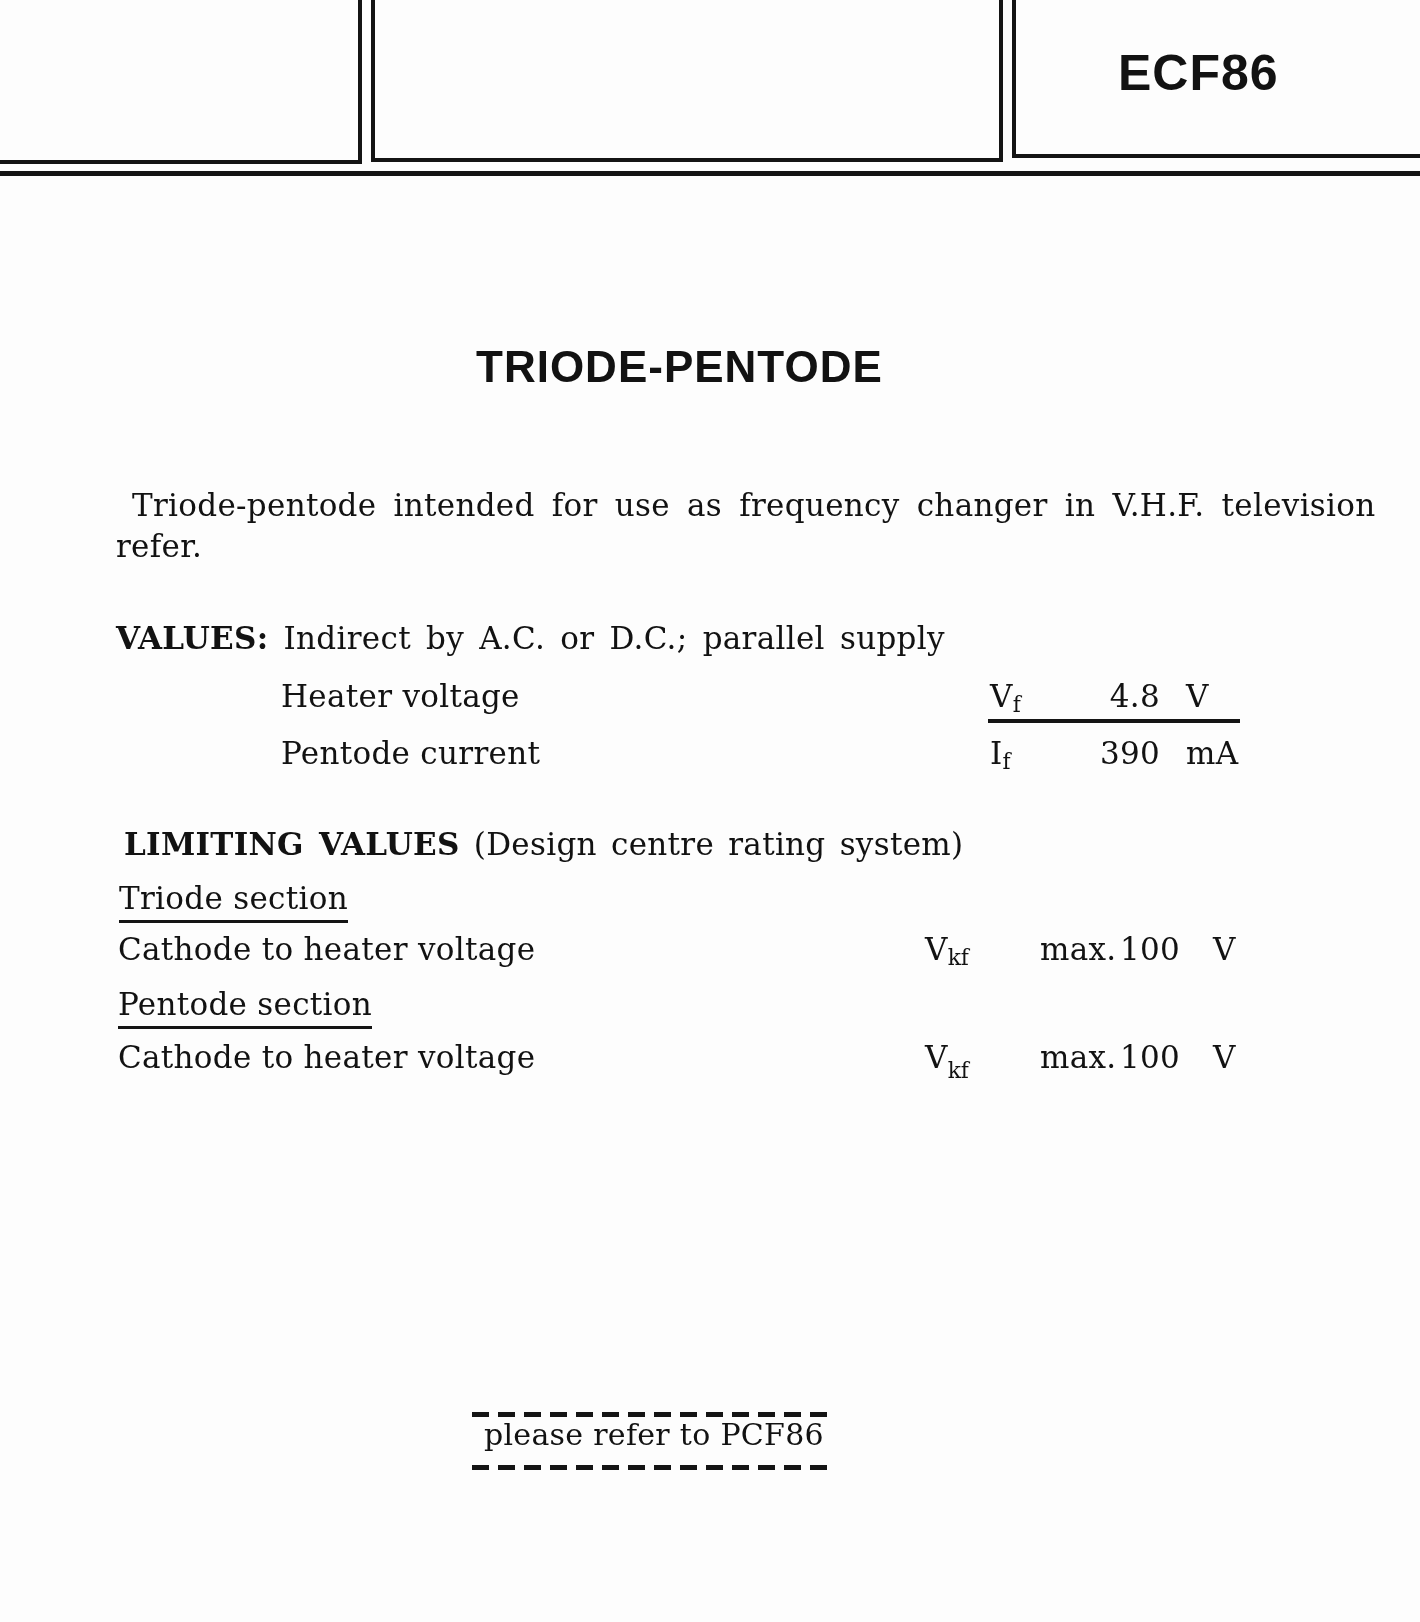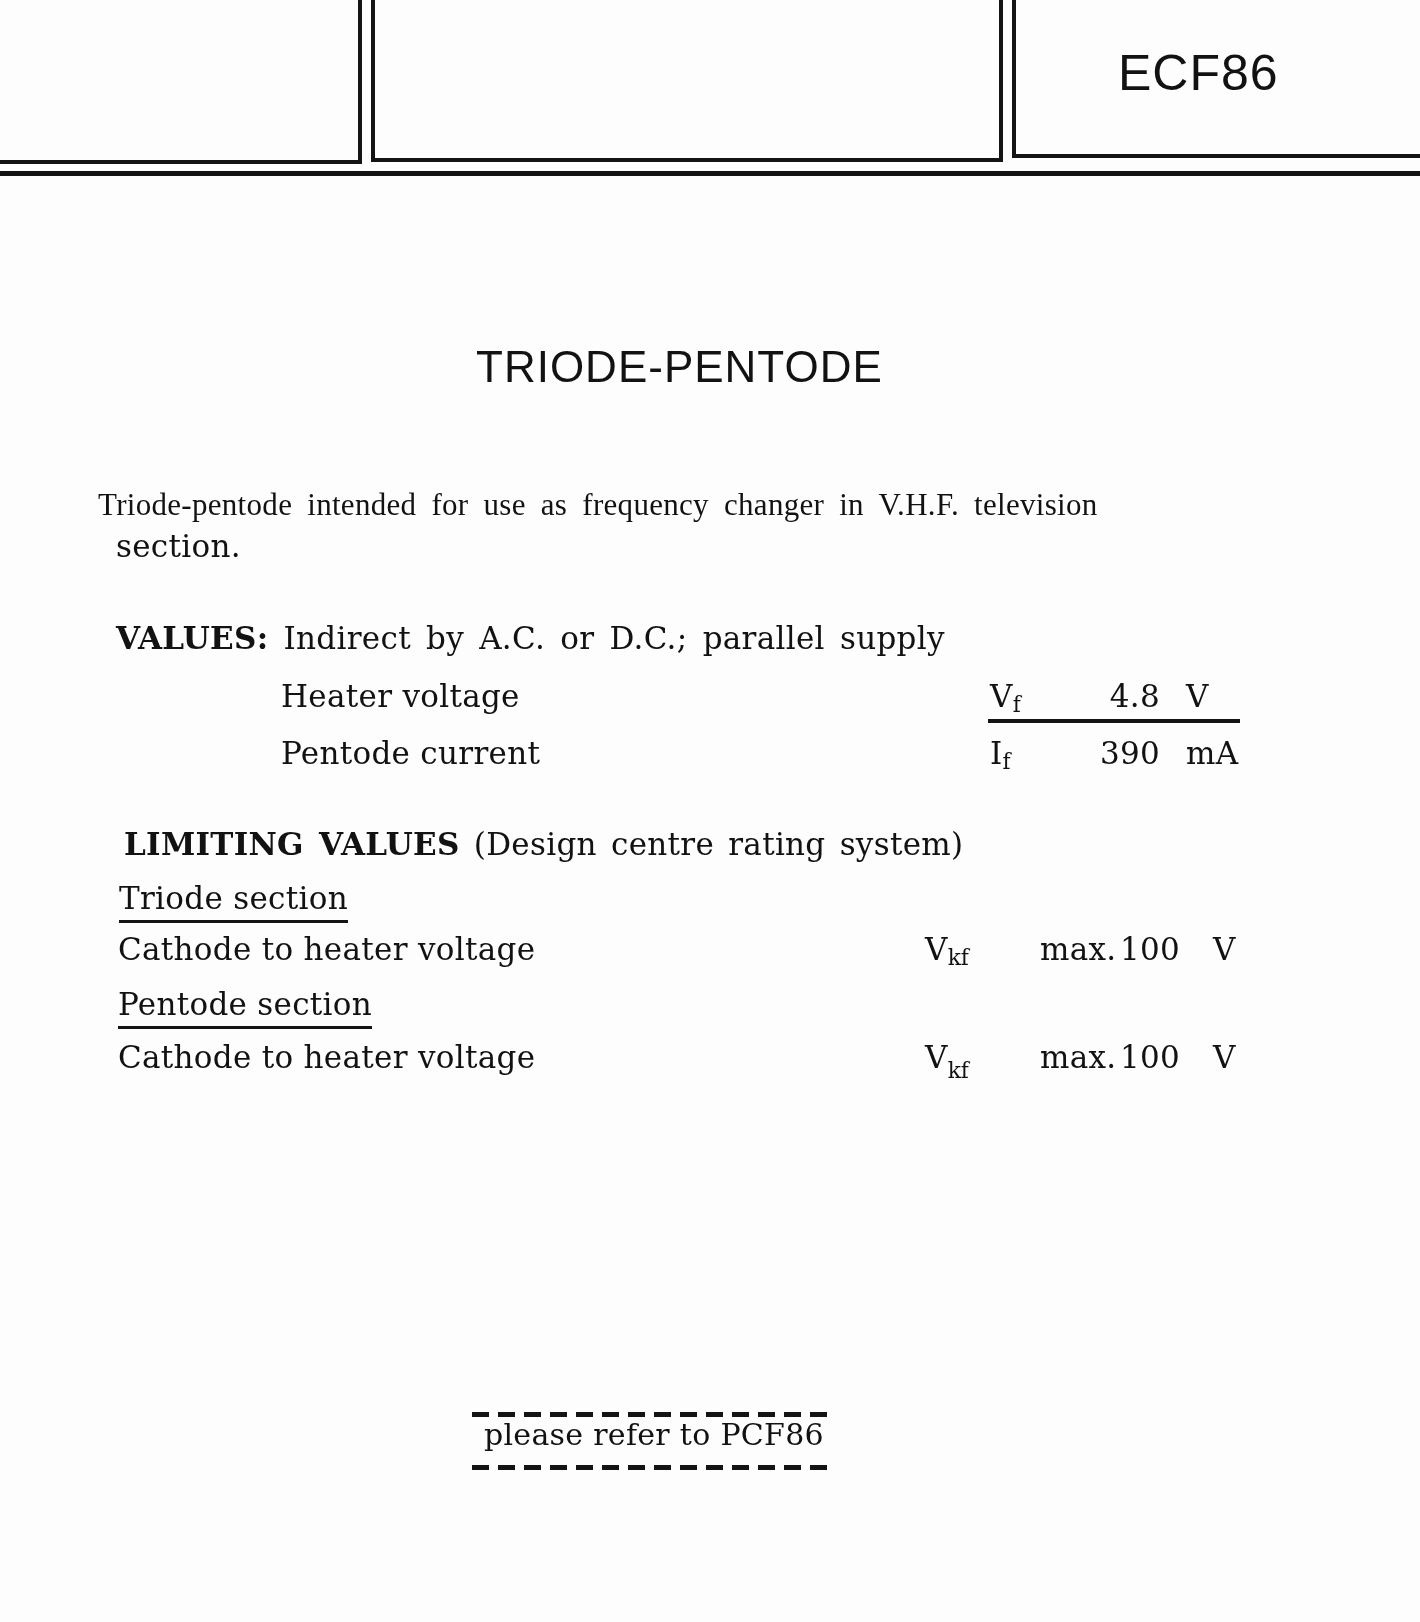--- a/index.html
+++ b/index.html
@@ -6,21 +6,21 @@
   html, body { width:1420px; height:1622px; }
   body {
     position:relative;
     background:#fdfdfd;
     color:#121212;
     font-family:"DejaVu Serif", serif;
     overflow:hidden;
   }
   .abs { position:absolute; }
   .line { position:absolute; background:#141414; }
-  .sans-bold { font-family:"Liberation Sans", sans-serif; font-weight:normal; }
+  .sans-bold { font-family:"Liberation Sans", sans-serif; font-weight:bold; }
   .body-text { font-size:31px; letter-spacing:0.3px; white-space:nowrap; }
   .bold-serif { font-weight:bold; }
   sub { font-size:0.70em; line-height:0; vertical-align:-0.25em; letter-spacing:0; }
   .row { position:absolute; left:0; width:1136px; height:40px; }
   .cell { position:absolute; top:0; white-space:nowrap; }
   .val-right { text-align:right; }
   .underlined { display:inline-block; border-bottom:3px solid #141414; padding-bottom:4px; }
   .dash-line {
     height:5px; width:364px; margin:0 auto;
     background:repeating-linear-gradient(90deg,#141414 0 17px, transparent 17px 26px);
@@ -37,22 +37,22 @@
 
 <div class="line" style="left:0; top:160px; width:362px; height:4px;"></div>
 <div class="line" style="left:371px; top:158px; width:632px; height:4px;"></div>
 <div class="line" style="left:1012px; top:154px; width:408px; height:4px;"></div>
 <div class="line" style="left:0; top:171px; width:1420px; height:5px;"></div>
 
 <div class="abs sans-bold" style="left:1118px; top:44px; font-size:50px; letter-spacing:1px;">ECF86</div>
 
 <div class="abs sans-bold" style="left:476px; top:342px; font-size:44px; letter-spacing:1px;">TRIODE-PENTODE</div>
 
-<div class="abs body-text" style="left:98px; top:487px; word-spacing:7px;font-family:Liberation Serif, serif;">Triode-pentode intended for use as frequency changer in V.H.F. television</div>
-<div class="abs body-text" style="left:116px; top:528px;">section.</div>
+<div class="abs body-text" style="left:132px; top:487px; word-spacing:7px;">Triode-pentode intended for use as frequency changer in V.H.F. television</div>
+<div class="abs body-text" style="left:116px; top:528px;">refer.</div>
 
 <div class="abs body-text" style="left:116px; top:620px; word-spacing:5px;">
   <span class="bold-serif">VALUES:</span>
   <span>Indirect by A.C. or D.C.; parallel supply</span>
 </div>
 
 <div class="row body-text" style="top:678px;">
   <span class="cell" style="left:281px;">Heater voltage</span>
   <span class="cell" style="left:990px;"><span>V</span><sub>f</sub></span>
   <span class="cell val-right" style="left:1040px; width:120px;">4.8</span>

